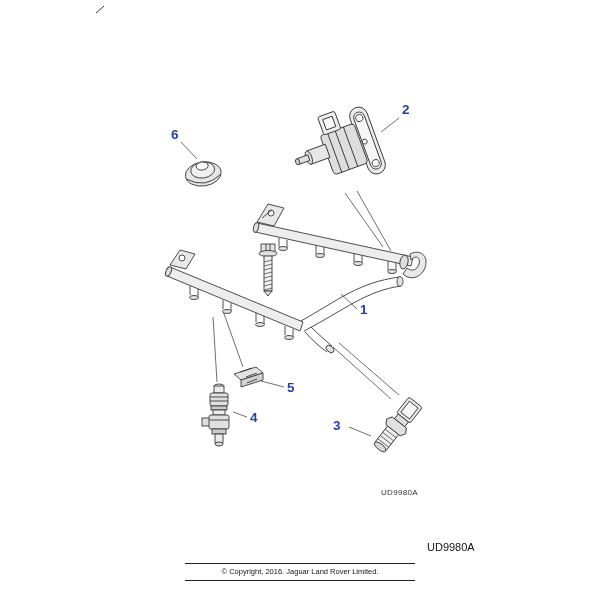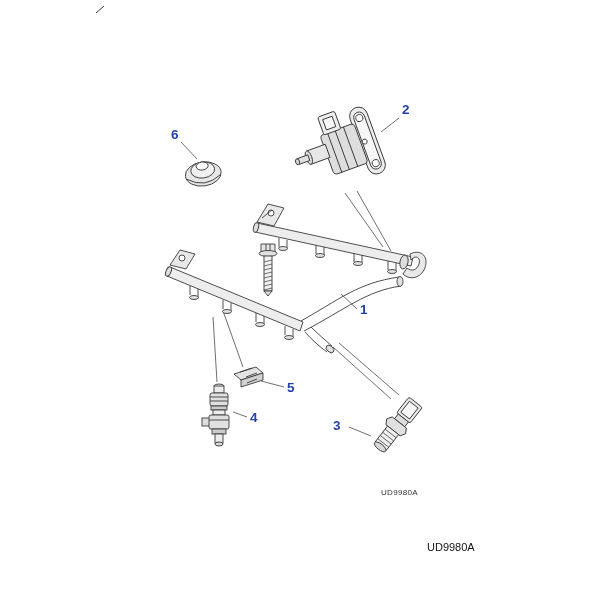--- a/index.html
+++ b/index.html
@@ -185,14 +185,19 @@
   <span class="callout" style="left:360px; top:303px;">1</span>
   <span class="callout" style="left:402px; top:103px;">2</span>
   <span class="callout" style="left:333px; top:419px;">3</span>
   <span class="callout" style="left:250px; top:411px;">4</span>
   <span class="callout" style="left:287px; top:381px;">5</span>
   <span class="callout" style="left:171px; top:128px;">6</span>
 
   <span class="code-inline" style="left:381px; top:488px;">UD9980A</span>
   <span class="code-corner" style="left:427px; top:541px;">UD9980A</span>
 
+  <div class="footer">
+    <div class="rule"></div>
+    <div class="copyright">© Copyright, 2016. Jaguar Land Rover Limited.</div>
+    <div class="rule"></div>
+  </div>
 
 </div>
 
 </body></html>

